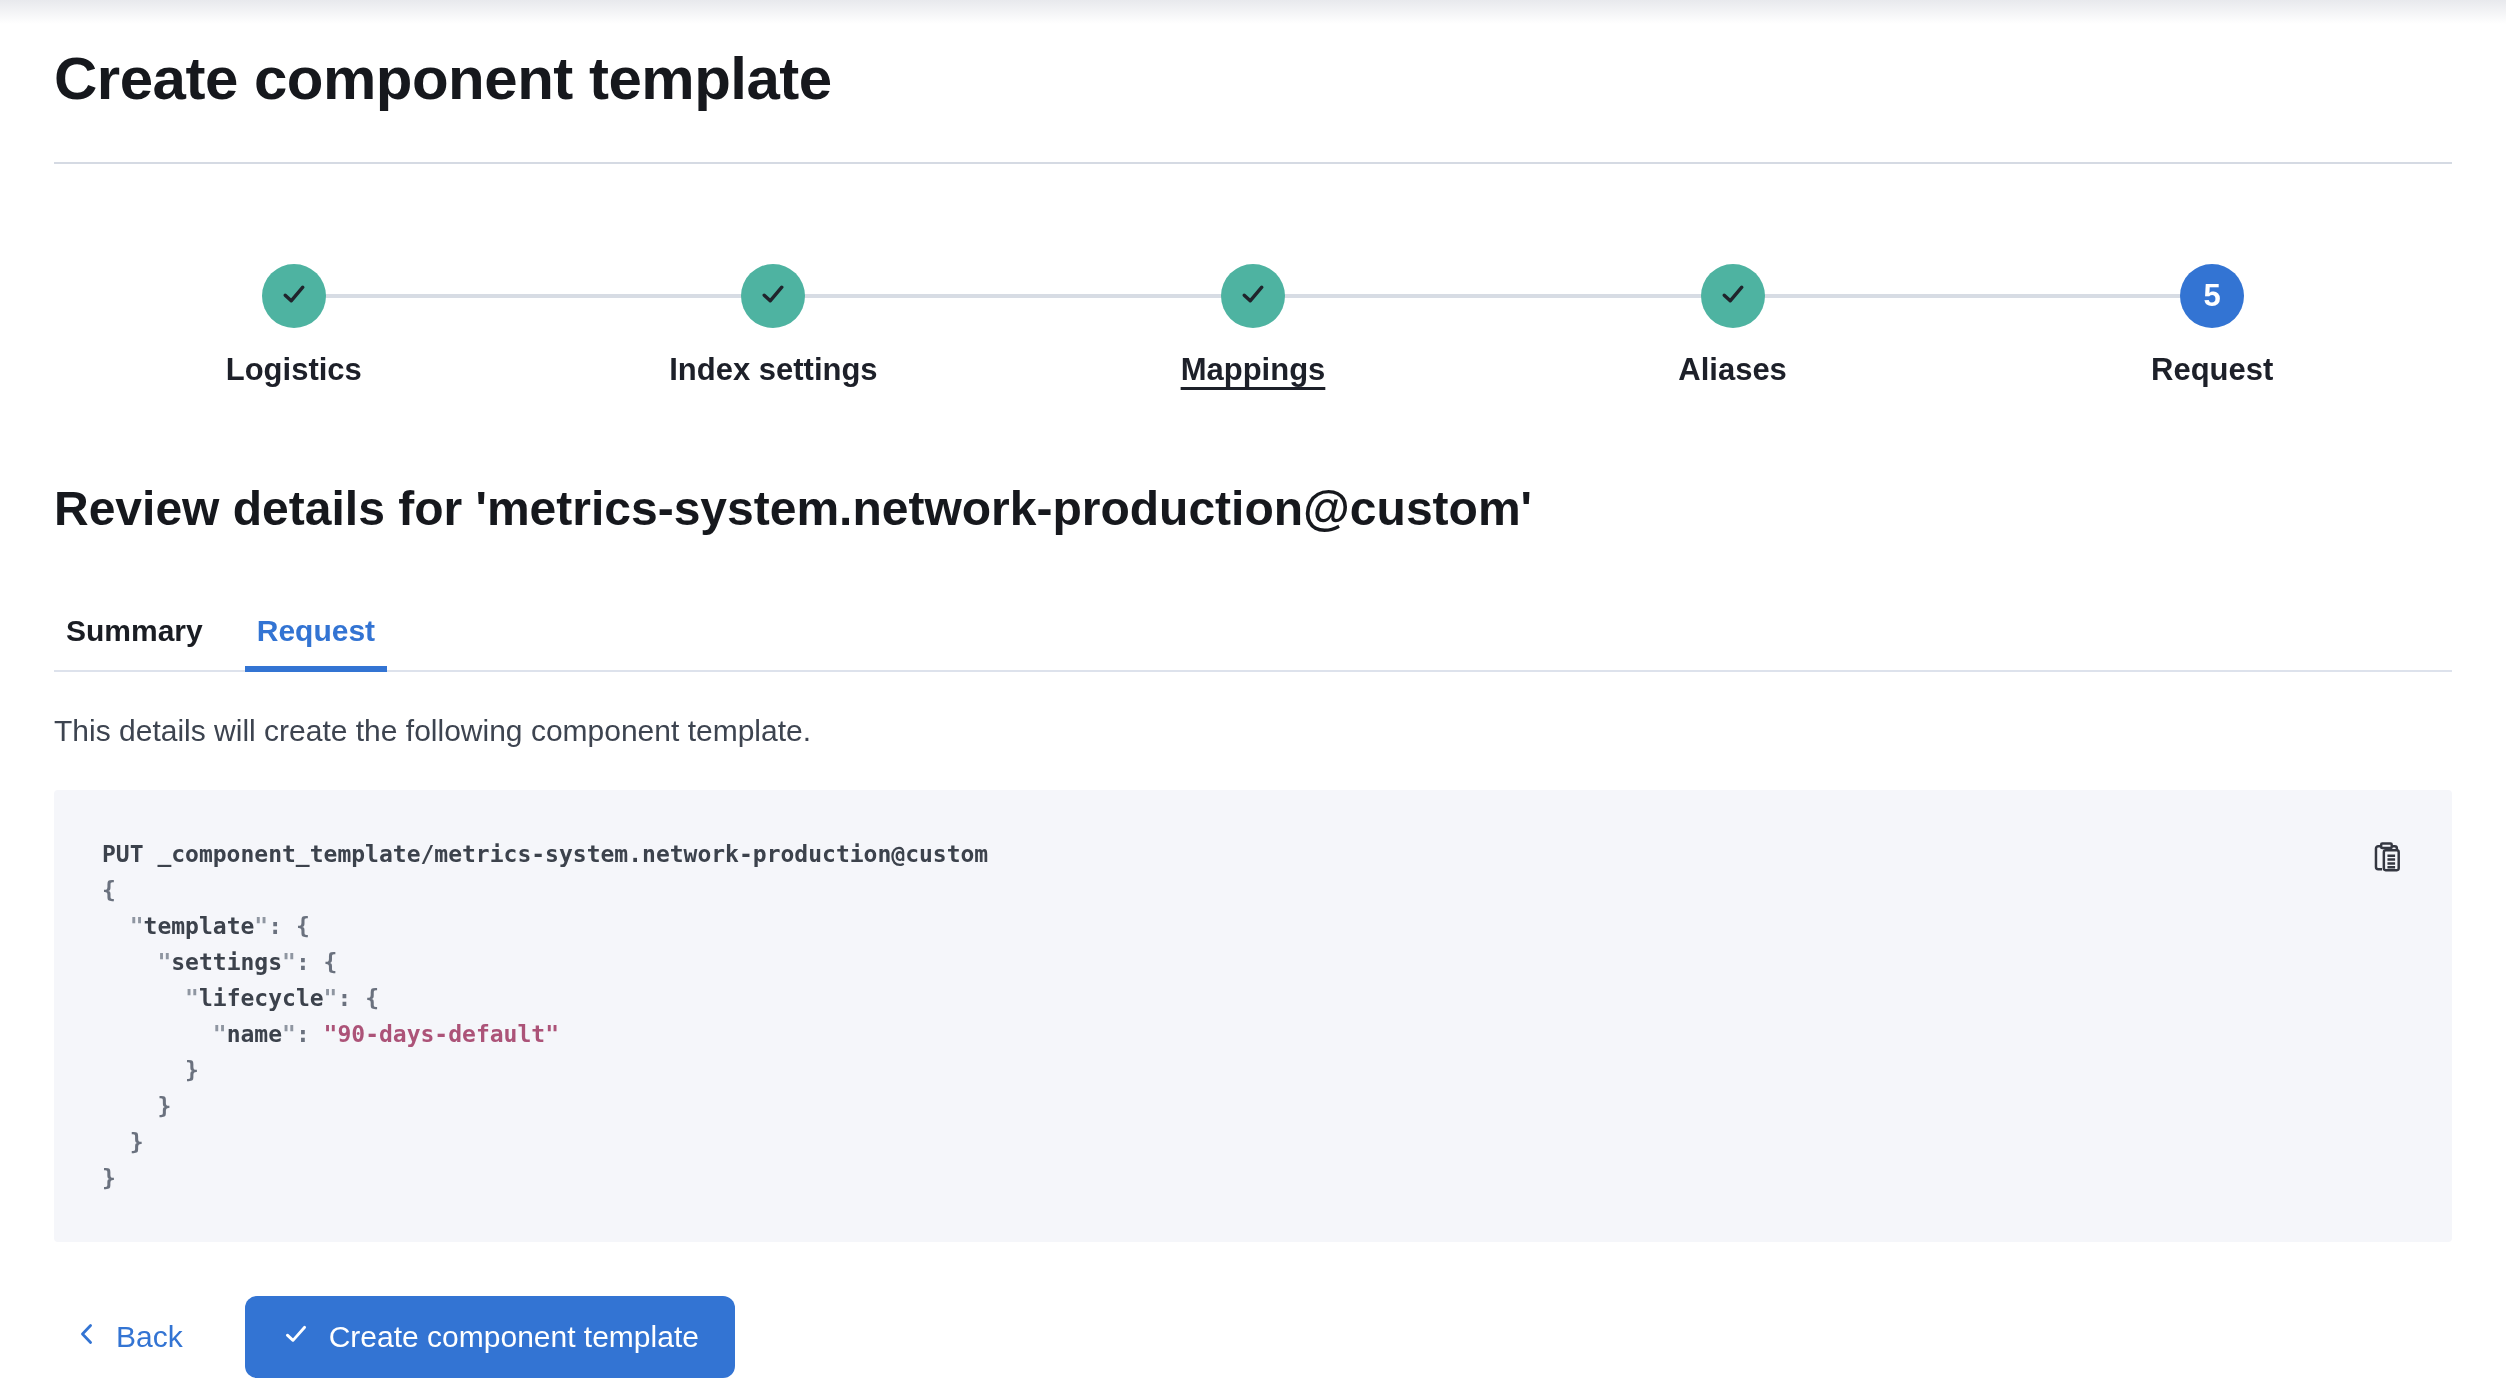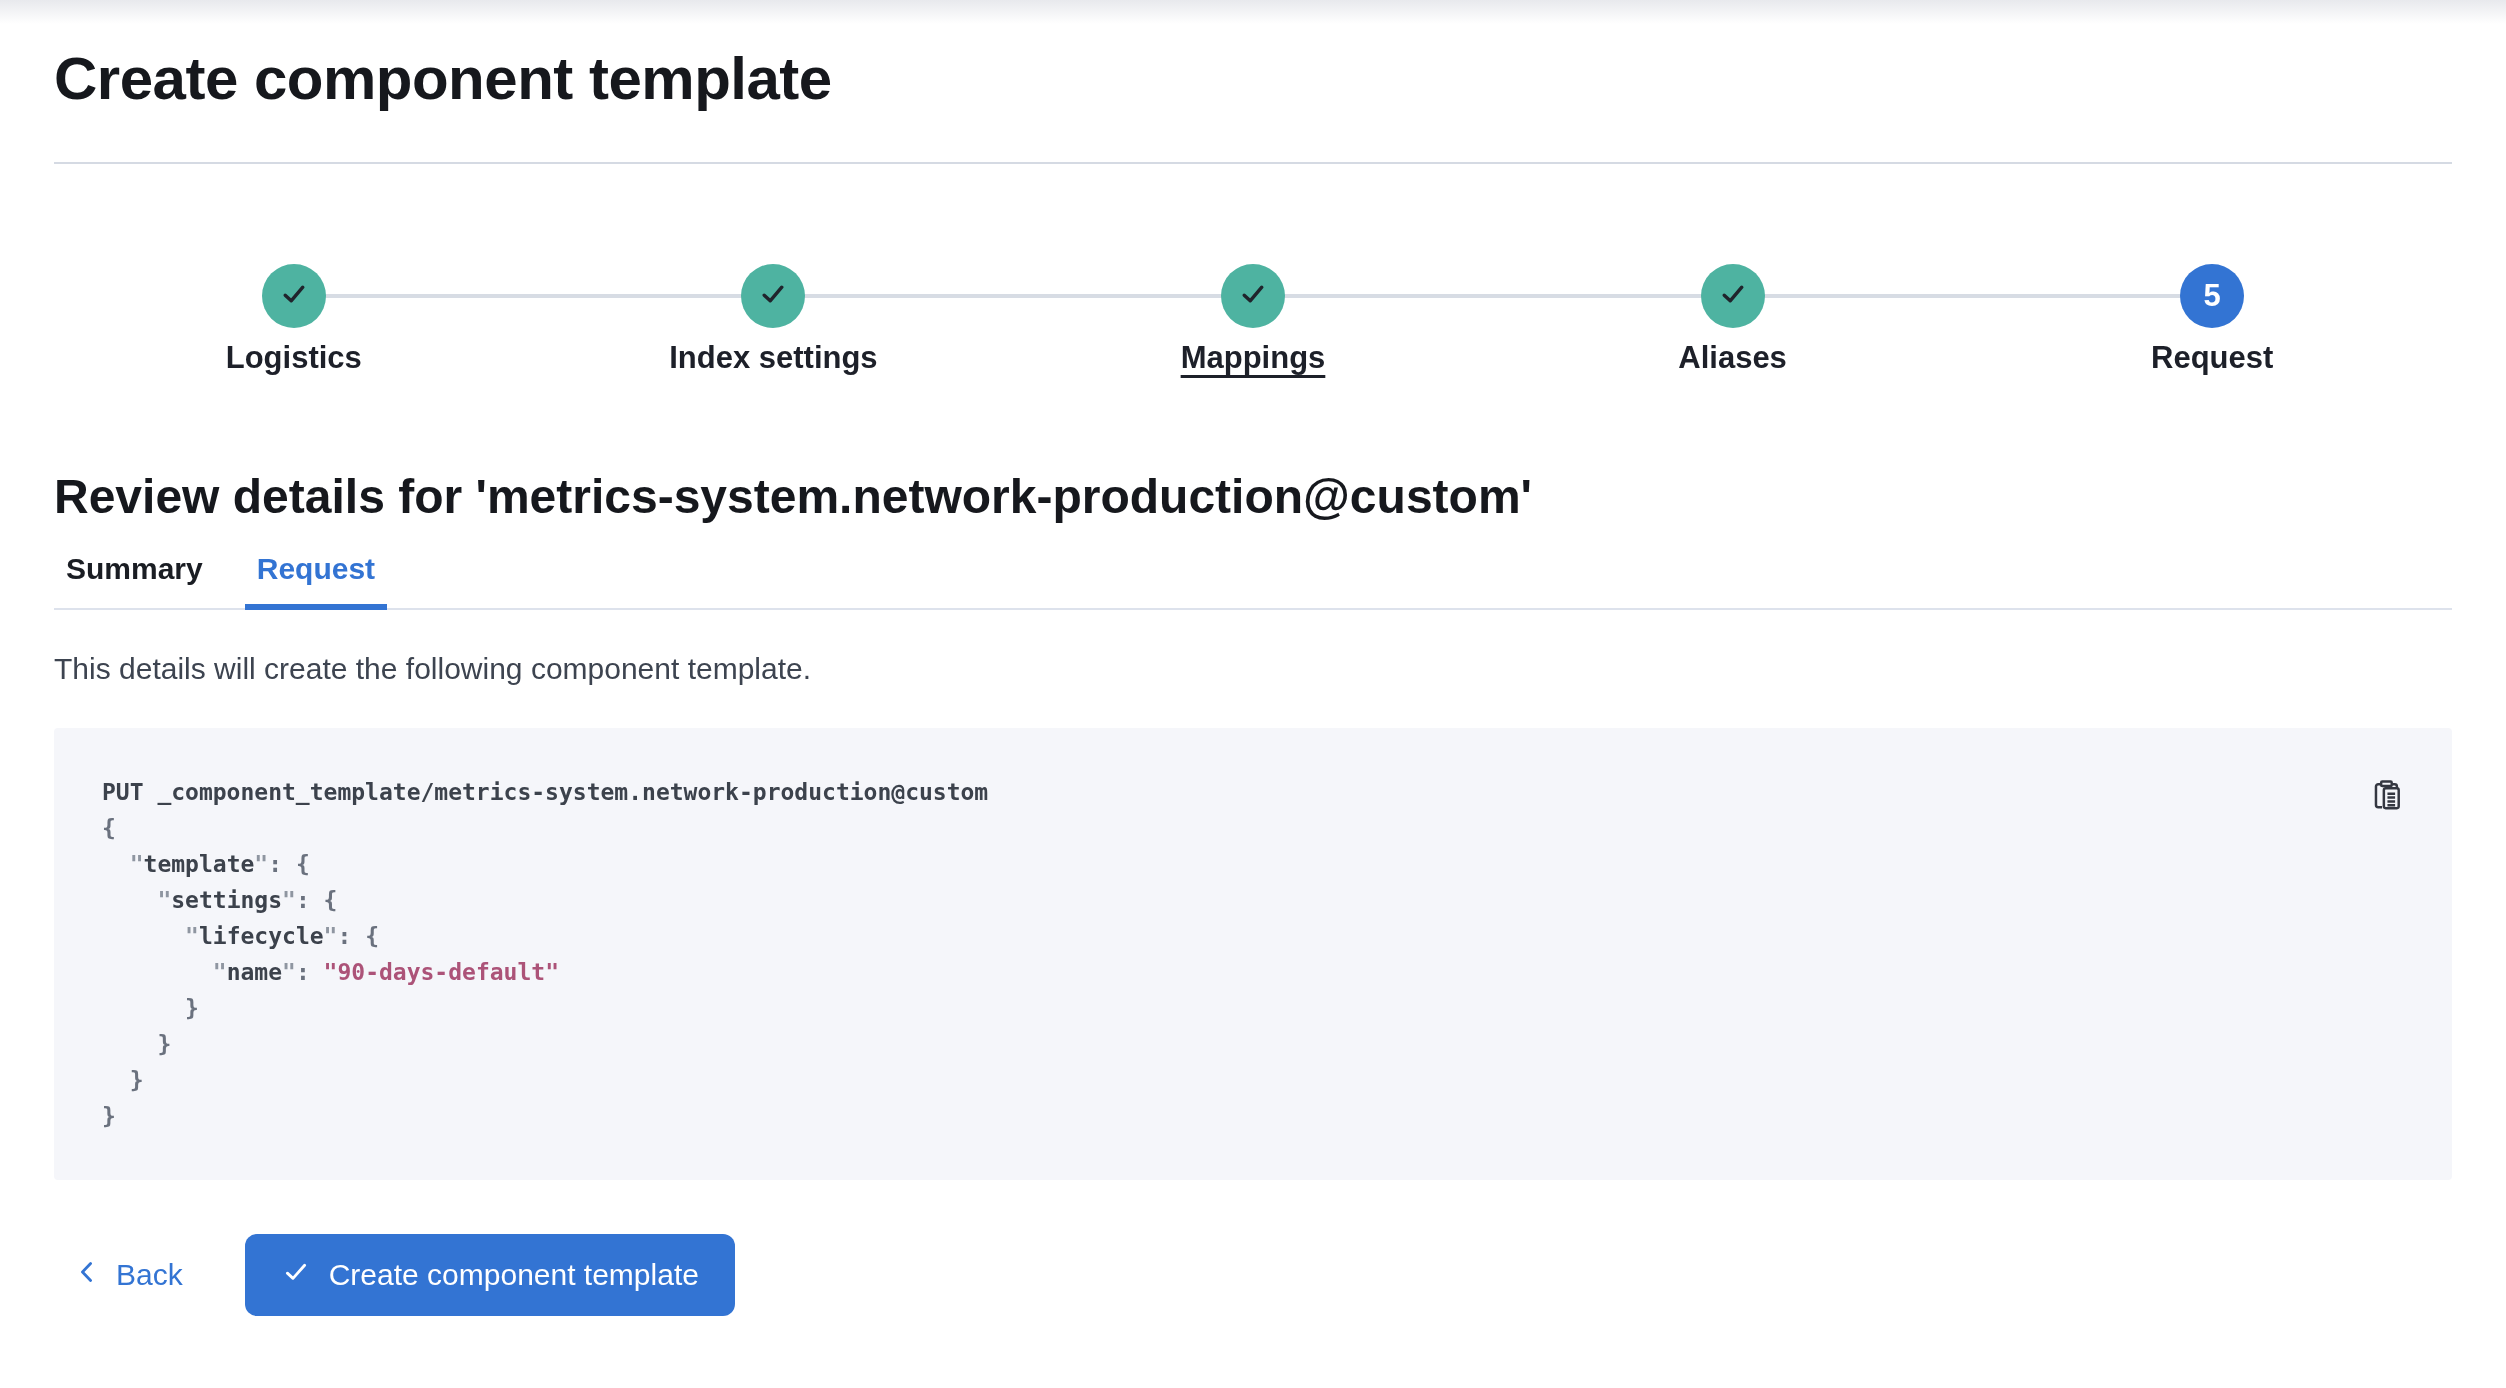--- a/index.html
+++ b/index.html
@@ -29,27 +29,27 @@
   
   .stepper{margin-top:100px;display:flex;position:relative;}
   .stepper .connector{position:absolute;left:10%;width:80%;top:32px;height:4px;
     background:#d7dce4;transform:translateY(-50%);}
   .step{flex:1 1 0;display:flex;flex-direction:column;align-items:center;position:relative;z-index:1;}
   .step-circle{width:64px;height:64px;border-radius:50%;display:flex;align-items:center;justify-content:center;}
   .step-circle.complete{background:var(--teal);}
   .step-circle.current{background:var(--primary);}
   .step-circle svg{width:32px;height:32px;}
   .step-number{color:#fff;font-size:31px;font-weight:600;}
-  .step-label{margin-top:12px;font-size:31px;font-weight:700;color:#1d2029;}
+  .step-label{margin-top:24px;font-size:31px;font-weight:700;color:#1d2029;}
   .step-label.underlined{text-decoration:underline;text-underline-offset:7px;text-decoration-thickness:3px;text-align:right;}
 
   
   h2{margin-top:92px;font-size:48px;font-weight:700;line-height:58px;color:var(--text-dark);}
 
-  .tabs{margin-top:26px;display:flex;gap:30px;border-bottom:2px solid #dde2ec;}
+  .tabs{margin-top:76px;display:flex;gap:30px;border-bottom:2px solid #dde2ec;}
   .tab{padding:0 12px 18px;font-size:30px;font-weight:700;color:#1a1d23;cursor:pointer;margin-bottom:-2px;}
   .tab.selected{color:var(--primary);border-bottom:6px solid var(--primary);}
 
   .description{margin-top:40px;font-size:30px;line-height:38px;color:var(--text-body);}
 
   
   .code-block{margin-top:40px;background:var(--code-bg);border-radius:4px;position:relative;
     padding:46px 48px;font-weight:bold;}
   .code-lines{font-family:"DejaVu Sans Mono","Liberation Mono",monospace;font-size:23px;line-height:36px;color:var(--code-plain);}
   .code-line{white-space:pre;}

